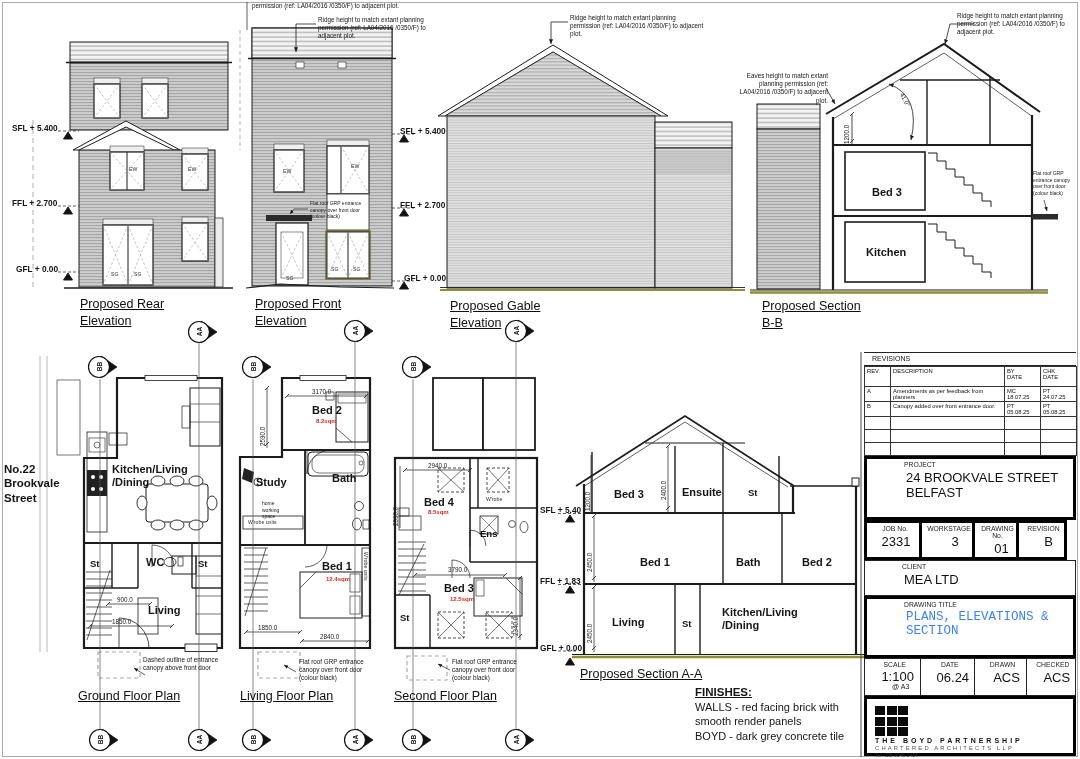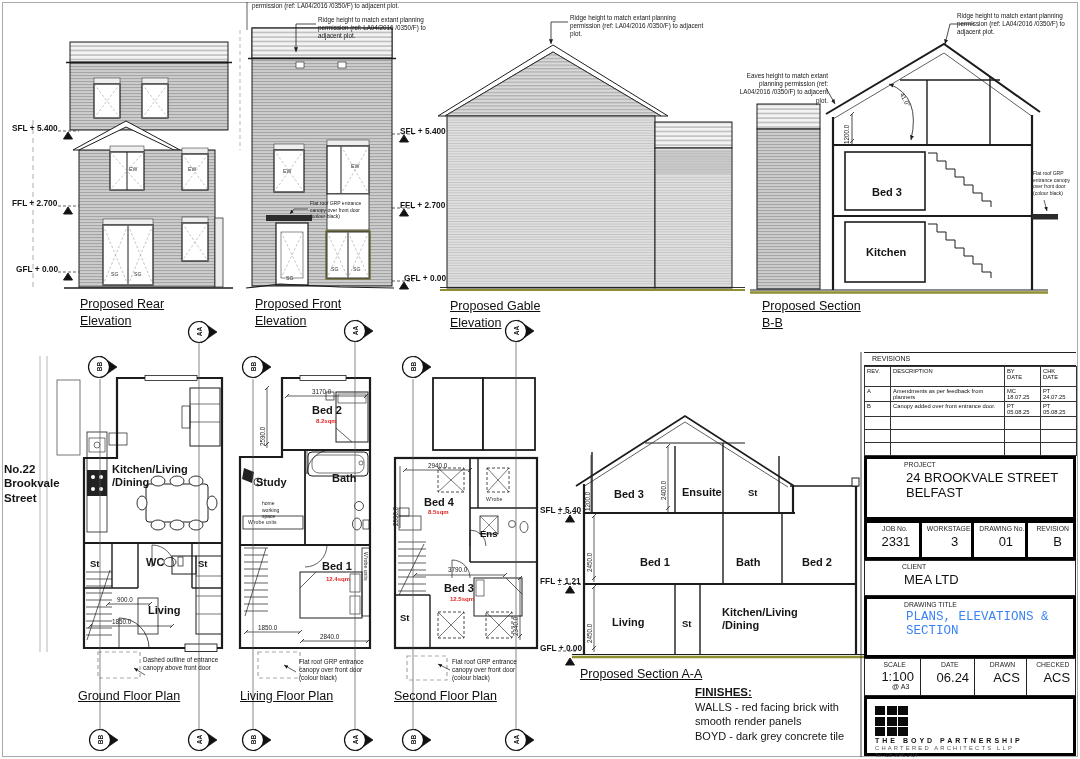--- a/index.html
+++ b/index.html
@@ -480,21 +480,21 @@
 <span class="t room" style="left:802px;top:556px">Bed 2</span>
 <span class="t room" style="left:612px;top:616px">Living</span>
 <span class="t room9" style="left:682px;top:618px">St</span>
 <span class="t room" style="left:722px;top:606px">Kitchen/Living</span>
 <span class="t room" style="left:722px;top:619px">/Dining</span>
 <span class="t dim vdim" style="left:584px;top:511px">1200.0</span>
 <span class="t dim vdim" style="left:660px;top:500px">2400.0</span>
 <span class="t dim vdim" style="left:586px;top:572px">2450.0</span>
 <span class="t dim vdim" style="left:586px;top:643px">2450.0</span>
 <span class="t lvl" style="left:540px;top:505px">SFL + 5.40</span>
-<span class="t lvl" style="left:540px;top:576px">FFL + 1.21</span>
+<span class="t lvl" style="left:540px;top:576px">FFL + 1.83</span>
 <span class="t lvl" style="left:540px;top:643px">GFL + 0.00</span>
 <div class="t dtitle nowrap" style="left:580px;top:666px">Proposed Section A-A</div>
 
 <span class="t mk" style="left:88px;top:363px">BB</span>
 <span class="t mk" style="left:188px;top:328px">AA</span>
 <span class="t mk" style="left:242px;top:363px">BB</span>
 <span class="t mk" style="left:344px;top:327px">AA</span>
 <span class="t mk" style="left:402px;top:363px">BB</span>
 <span class="t mk" style="left:505px;top:327px">AA</span>
 <span class="t mk" style="left:89px;top:736px">BB</span>
@@ -567,21 +567,21 @@
 
   <div class="cells" style="height:40px">
     <div class="thick" style="width:58px">
       <div class="tb-lab">JOB No.</div>
           <div class="bigval">2331</div>
     </div>
     <div class="thick" style="width:56px;margin-left:-3px">
       <div class="tb-lab">WORKSTAGE</div>
           <div class="bigval" style="padding-left:16px">3</div>
     </div>
-    <div class="thick" style="width:57px;margin-left:-3px">
+    <div class="thick" style="width:47px;margin-left:-3px">
       <div class="tb-lab">DRAWING No.</div>
           <div class="bigval" style="padding-left:12px">01</div>
     </div>
     <div class="thick" style="width:51px;margin-left:-3px">
       <div class="tb-lab">REVISION</div>
           <div class="bigval" style="padding-left:14px">B</div>
     </div>
   </div>
 
   <div class="tb-row thin" style="height:36px">

